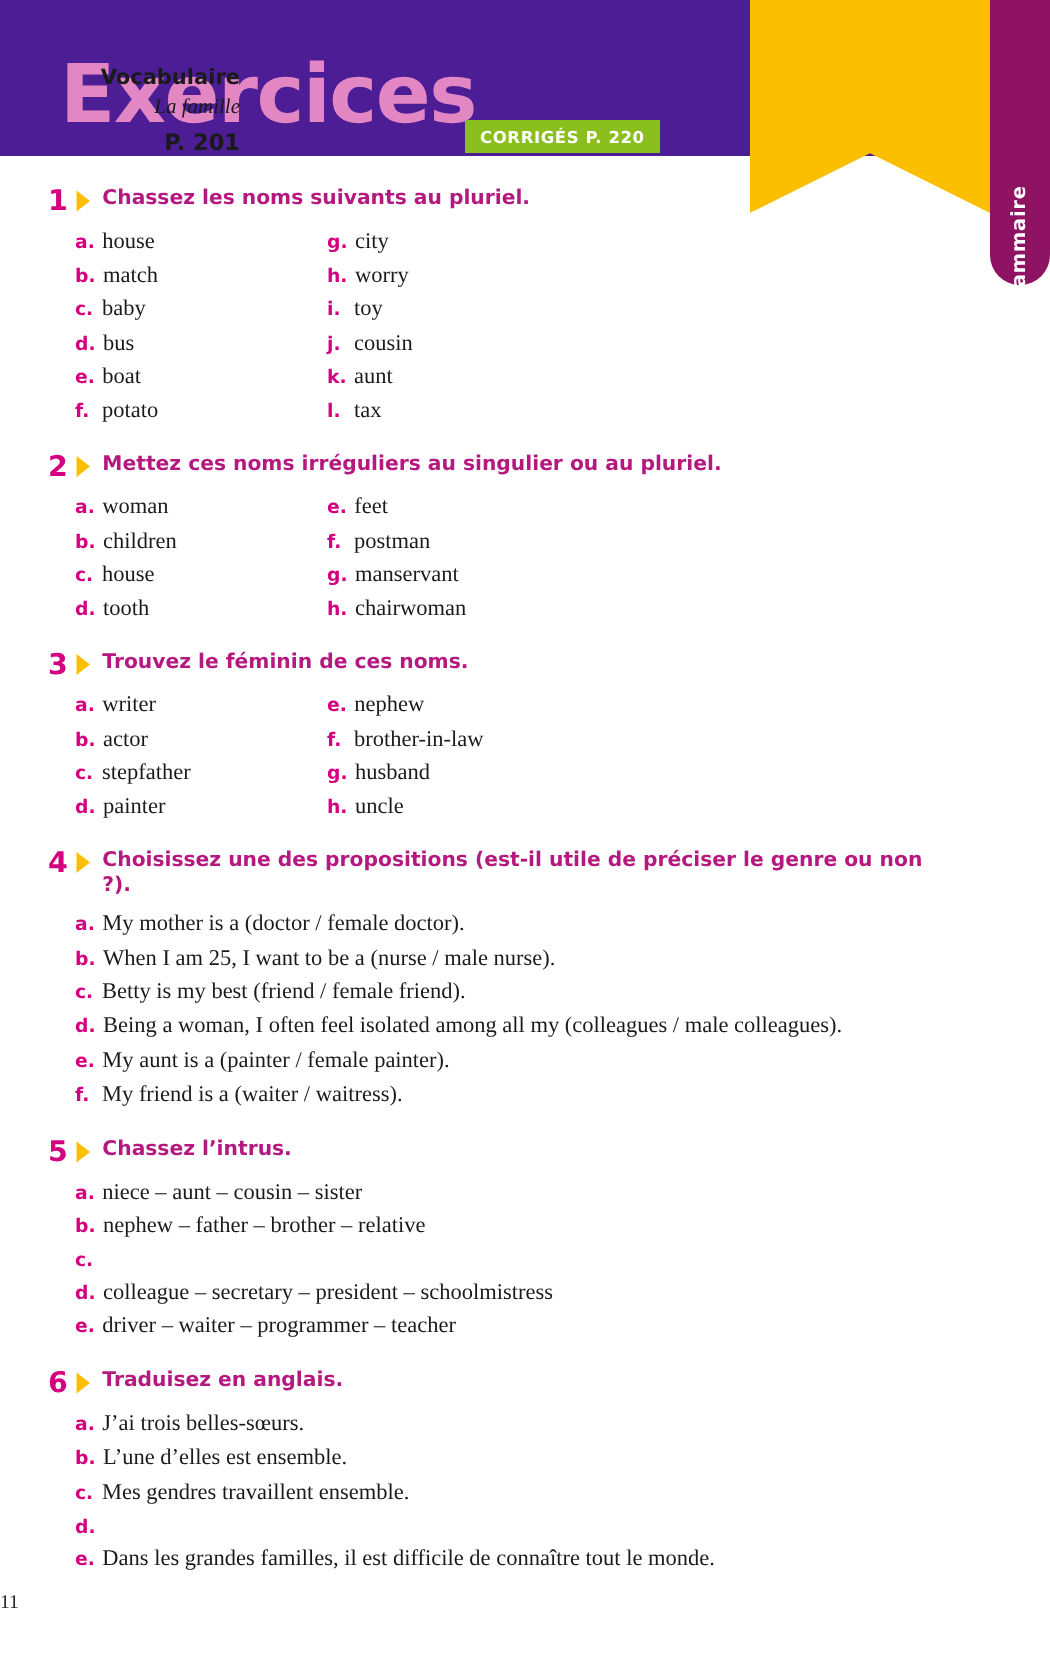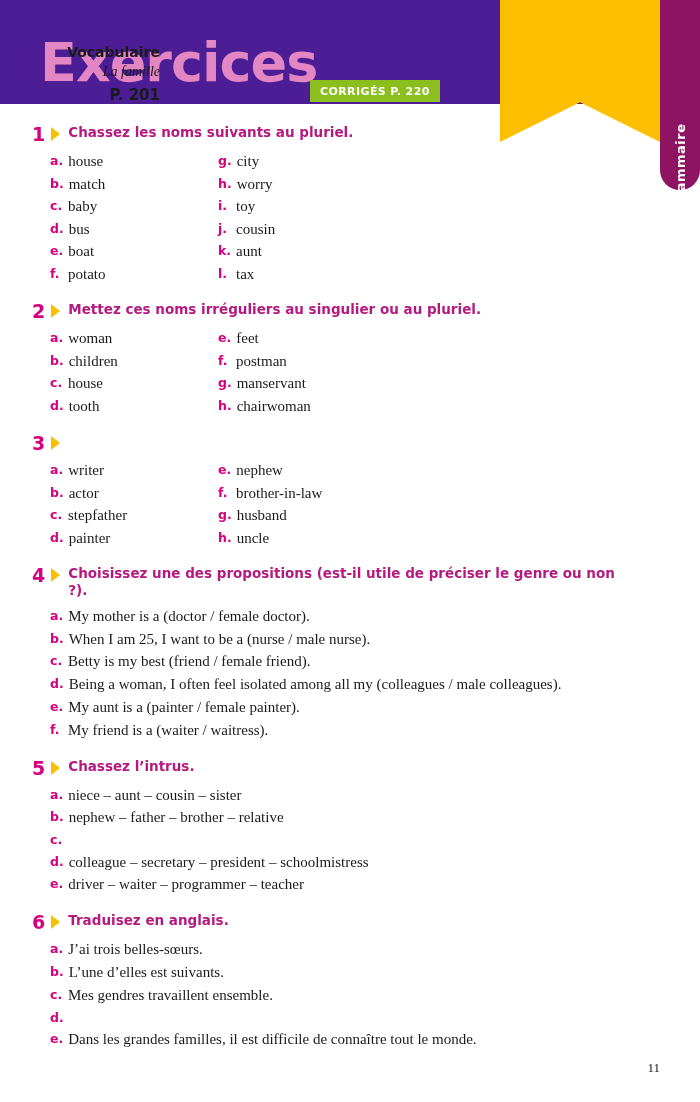--- a/index.html
+++ b/index.html
@@ -163,21 +163,21 @@
   }
   .item .txt { font-family: "Liberation Serif", serif; }
 
   .list1 .item { line-height: 1.52; }
 
   .page-number {
     position: absolute;
     bottom: 26px;
     left: 0;
     width: 660px;
-    text-align: right;
+    text-align: left;
     font-family: "Liberation Serif", serif;
     font-size: 13px;
     color: #222;
   }
 </style>
 </head>
 <body>
 
 <div class="header">
   <div class="header-title">Exercices</div>
@@ -291,20 +291,21 @@
         <div class="item">
           <span class="lbl">h.</span>
           <span class="txt">chairwoman</span>
         </div>
       </div>
     </div>
     <div class="exercise">
       <div class="ex-head">
         <div class="ex-num">3</div>
         <div class="ex-arrow"></div>
+        <div class="ex-title">Trouvez le féminin de ces noms.</div>
       </div>
       <div class="items cols2" style="grid-template-rows: repeat(4, auto);">
         <div class="item">
           <span class="lbl">a.</span>
           <span class="txt">writer</span>
         </div>
         <div class="item">
           <span class="lbl">b.</span>
           <span class="txt">actor</span>
         </div>
@@ -401,21 +402,21 @@
         <div class="ex-arrow"></div>
         <div class="ex-title">Traduisez en anglais.</div>
       </div>
       <div class="items list1">
         <div class="item">
           <span class="lbl">a.</span>
           <span class="txt">J’ai trois belles-sœurs.</span>
         </div>
         <div class="item">
           <span class="lbl">b.</span>
-          <span class="txt">L’une d’elles est suivants.</span>
+          <span class="txt">L’une d’elles est ensemble.</span>
         </div>
         <div class="item">
           <span class="lbl">c.</span>
           <span class="txt">Mes gendres travaillent ensemble.</span>
         </div>
         <div class="item">
           <span class="lbl">d.</span>
         </div>
         <div class="item">
           <span class="lbl">e.</span>

